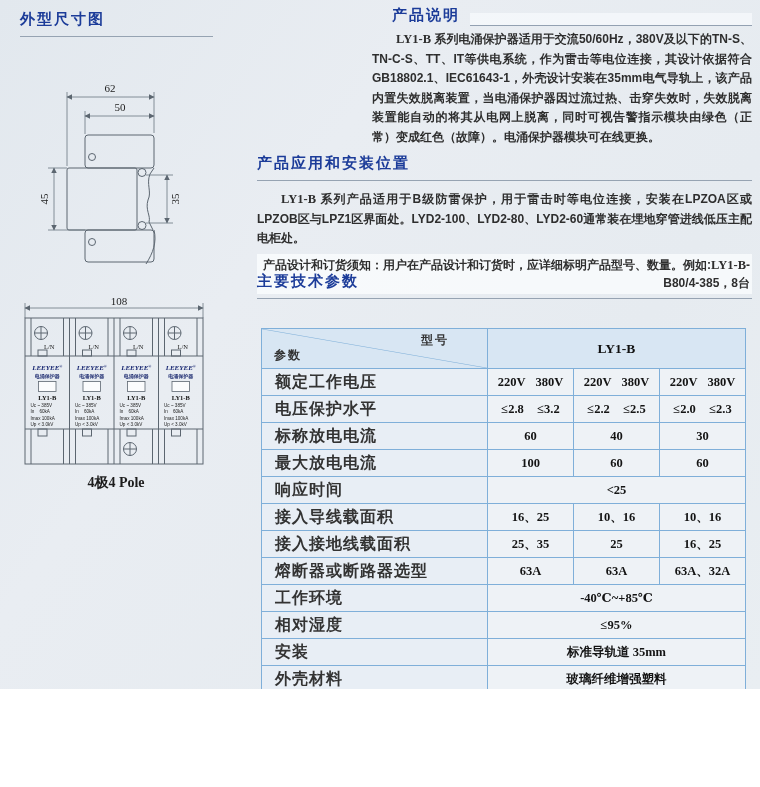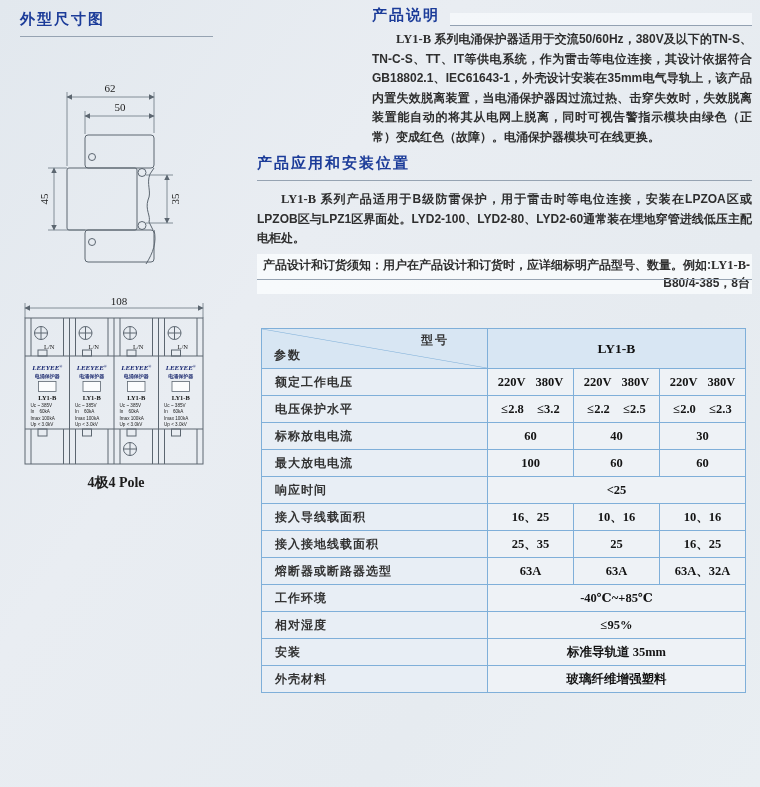--- a/index.html
+++ b/index.html
@@ -1,24 +1,24 @@
 <!DOCTYPE html>
 <html><head>
 <meta charset="utf-8">
 <style>
   * { margin:0; padding:0; box-sizing:border-box; }
   html,body { width:760px; }
   body { font-family:"Liberation Sans","DejaVu Sans",sans-serif; }
   .page {
-    position:relative; width:760px; height:787px; overflow:hidden;
+    position:relative; width:760px; height:689px; overflow:hidden;
     background:linear-gradient(125deg,#e2e8ee 0%,#e9edf2 35%,#e6ebf0 70%,#e9eef2 100%);
   }
   
   .sec { position:absolute; }
-  .h-row { display:flex; align-items:flex-start; }
+  .h-row { display:flex; align-items:flex-start;margin-left:20px; }
   .h-title { color:#1c3c99; font-weight:bold; font-size:15px; letter-spacing:2px; white-space:nowrap; }
   .h-band { flex:1; height:13px; margin-left:10px; margin-top:7px;
             background:rgba(247,250,252,.75); border-bottom:1px solid #93a1b2; }
   .h-rule { height:1px; background:#96a3b2; margin-top:7px; }
   
   .para { font-size:12px; line-height:19.5px; color:#2e2e2e; font-weight:600;
           text-align:justify; text-indent:2em; }
   .model-serif { font-family:"Liberation Serif","DejaVu Serif",serif; font-weight:bold; font-size:12.5px; }
   .order-note { font-size:12px; line-height:18px; color:#2e2e2e; font-weight:600;
                 background:rgba(250,252,254,.8); padding:2px 2px; }
@@ -28,21 +28,21 @@
   table.tech { border-collapse:collapse; table-layout:fixed; width:484px;
                background:#edf1f6; }
   table.tech th, table.tech td { border:1px solid #7fafd9; }
   th.diag { position:relative; height:40px; background:#d8e6f3; overflow:hidden; }
   .diag-svg { position:absolute; left:0; top:0; width:100%; height:100%; }
   .diag-svg line { stroke:#7fafd9; stroke-width:1; }
   .c-top { position:absolute; top:3px; right:38px; font-size:12px; font-weight:600; color:#333; letter-spacing:2px; }
   .c-bot { position:absolute; bottom:4px; left:12px; font-size:12px; font-weight:600; color:#333; letter-spacing:2px; }
   th.mhead { background:#d8e6f3; font-family:"Liberation Serif","DejaVu Serif",serif;
              font-size:13.5px; font-weight:bold; color:#111; text-align:center; }
-  td.lbl { height:27px; padding-left:13px; text-align:left; font-size:12px; font-weight:600;
+  td.lbl { height:27px; padding-left:13px; text-align:left; font-size:16px; font-weight:600;
            color:#333; background:#e8eef5; letter-spacing:1px; }
   td.val { text-align:center; font-family:"Liberation Serif","DejaVu Serif",serif;
            font-size:12.5px; color:#141414; background:#eef2f6;font-weight:bold; }
   .pair { display:flex; justify-content:space-evenly; }
   
   .dln { fill:none; stroke:#5c6670; stroke-width:1; }
   .dthin { fill:none; stroke:#6b7681; stroke-width:.8; }
   .win { fill:#fbfcfd; stroke:#5c6670; stroke-width:.8; }
   .arrfill { fill:#5c6670; }
   .t-dim { font:11px "Liberation Serif","DejaVu Serif",serif; fill:#1c1c1c; }
@@ -210,20 +210,21 @@
   </div>
 
   <div class="sec" style="left:257px; top:154px; width:495px;">
     <div class="h-title">产品应用和安装位置</div>
     <div class="h-rule"></div>
     <p class="para" style="margin-top:9px;"><span class="model-serif">LY1-B</span><span> 系列产品适用于B级防雷保护，用于雷击时等电位连接，安装在LPZOA区或LPZOB区与LPZ1区界面处。LYD2-100、LYD2-80、LYD2-60通常装在埋地穿管进线低压主配电柜处。</span></p>
     <p class="order-note" style="margin-top:5px;text-align:right;"><span>产品设计和订货须知：用户在产品设计和订货时，应详细标明产品型号、数量。例如:</span><span class="model-serif">LY1-B</span><span>-B80/4-385，8台</span></p>
   </div>
 
   <div class="sec" style="left:257px; top:272px; width:495px;">
+    <div class="h-title">主要技术参数</div>
     <div class="h-rule"></div>
   </div>
 
   <table class="tech sec" style="left:261px; top:308px;margin-top:20px;">
     <colgroup>
         <col style="width:226px">
         <col style="width:86px">
         <col style="width:86px">
         <col style="width:86px">
       </colgroup>

